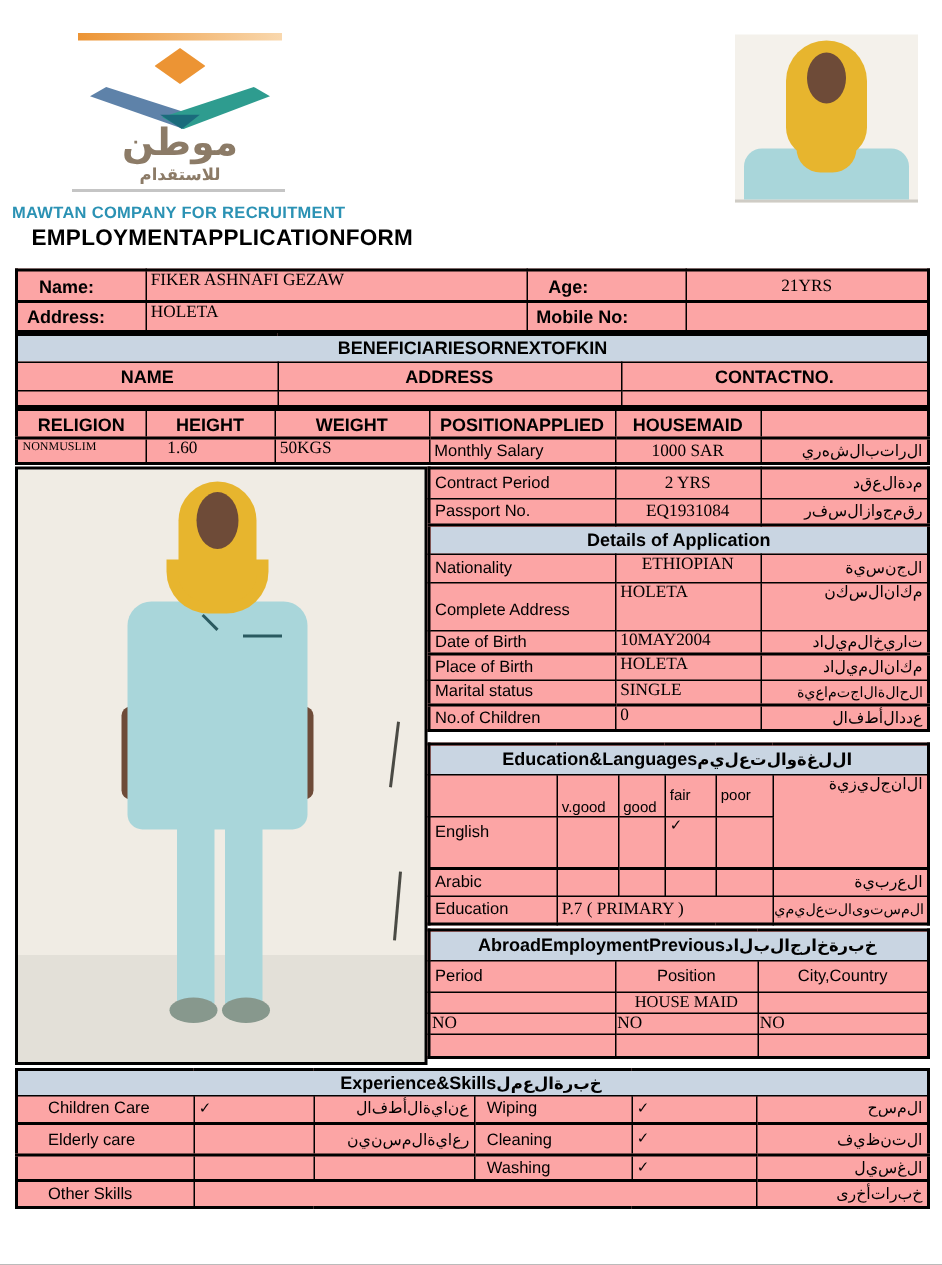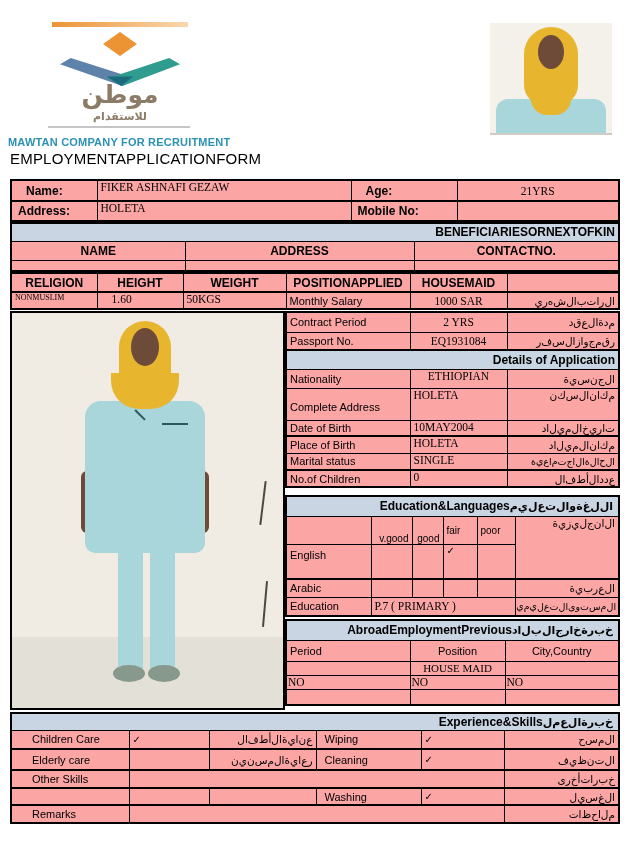--- a/index.html
+++ b/index.html
@@ -6,36 +6,36 @@
   .page{position:relative;width:628px;height:843px;background:#fff;overflow:hidden;
         font-family:"Liberation Sans",sans-serif;color:#000;}
   .abs{position:absolute;}
   table{border-collapse:collapse;table-layout:fixed;position:absolute;background:#fca5a5;}
   td{border:1px solid #000;padding:0 3px;overflow:hidden;white-space:nowrap;
      font-size:11px;vertical-align:middle;}
   .b{font-weight:bold;}
   .f12{font-size:12px;}
   .ser{font-family:"Liberation Serif",serif;font-size:11.5px;}
   .ctr{text-align:center;}
-  .hdr{background:var(--header_bg);text-align:right;font-weight:bold;font-size:12px;}
+  .hdr{background:var(--header_bg);text-align:center;font-weight:bold;font-size:12px;}
   .ar{font-family:"DejaVu Sans",sans-serif;direction:rtl;text-align:right;font-size:10.5px;padding-left:26px;}
   .ar.long{font-size:9.5px;}
   .ar-h{font-family:"DejaVu Sans",sans-serif;direction:rtl;display:inline-block;
         font-weight:bold;font-size:11px;vertical-align:middle;margin-right:2px;}
   .chk{font-family:"DejaVu Sans",sans-serif;font-size:10px;text-align:left;padding-left:3px;}
   .vtop{vertical-align:top;}
-  .vbot{vertical-align:bottom;text-align:right;}
+  .vbot{vertical-align:bottom;}
   .sm{font-size:8px;}
   .padl14{padding-left:14px;}
   .padl20{padding-left:20px;margin-left:36px;}
   .bt2 td{border-top:2px solid #000;}
   
   .company-line{left:8px;top:136px;font-size:11px;font-weight:bold;color:var(--accent_teal);
                 letter-spacing:.2px;}
-  .form-title{left:10px;top:150px;font-size:15px;font-weight:normal;letter-spacing:.2px;}
+  .form-title{left:21px;top:150px;font-size:15px;font-weight:bold;letter-spacing:.2px;}
   
   .logo{left:52px;top:22px;width:136px;height:104px;}
   .lg-bar{left:0;top:0;width:136px;height:5px;
           background:linear-gradient(90deg,var(--logo_orange),#F9D8AE);}
   .lg-diamond{left:51px;top:10px;width:34px;height:24px;background:var(--logo_orange);
               clip-path:polygon(50% 0,100% 50%,50% 100%,0 50%);}
   .lg-v{left:8px;top:36px;width:120px;height:28px;}
   .lg-v div{position:absolute;inset:0;}
   .wing-l{background:var(--logo_blue);clip-path:polygon(0 22%,9% 0,60% 70%,52% 100%);}
   .wing-r{background:var(--logo_teal);clip-path:polygon(91% 0,100% 22%,52% 100%,40% 72%);}
@@ -360,34 +360,29 @@
       <td class="ar ar-iso">ا‌ل‌م‌س‌ح</td>
     </tr>
     <tr style="height:21px" class="bt2">
       <td class="padl20">Elderly care</td>
       <td class="chk"></td>
       <td class="ar ar-iso">ر‌ع‌ا‌ي‌ة‌ا‌ل‌م‌س‌ن‌ي‌ن</td>
       <td style="padding-left:8px">Cleaning</td>
       <td class="chk">✓</td>
       <td class="ar ar-iso">ا‌ل‌ت‌ن‌ظ‌ي‌ف</td>
     </tr>
+    <tr style="height:17px" class="bt2">
+      <td></td>
+      <td></td>
+      <td></td>
+      <td style="padding-left:8px">Washing</td>
+      <td class="chk">✓</td>
+      <td class="ar ar-iso">ا‌ل‌غ‌س‌ي‌ل</td>
+    </tr>
     <tr style="height:18px" class="bt2">
       <td class="padl20">Other Skills</td>
       <td colspan="4"></td>
       <td class="ar ar-iso">خ‌ب‌ر‌ا‌ت‌أ‌خ‌ر‌ى</td>
     </tr>
-    <tr style="height:17px" class="bt2">
-      <td></td>
-      <td></td>
-      <td></td>
-      <td style="padding-left:8px">Washing</td>
-      <td class="chk">✓</td>
-      <td class="ar ar-iso">ا‌ل‌غ‌س‌ي‌ل</td>
-    </tr>
-    <tr style="height:18px" class="bt2">
-      <td class="padl20">Remarks</td>
-      <td colspan="4"></td>
-      <td class="ar ar-iso">م‌ل‌ا‌ح‌ظ‌ا‌ت</td>
-    </tr>
   </tbody>
     </table>
 
 </div>
 
 </body></html>

